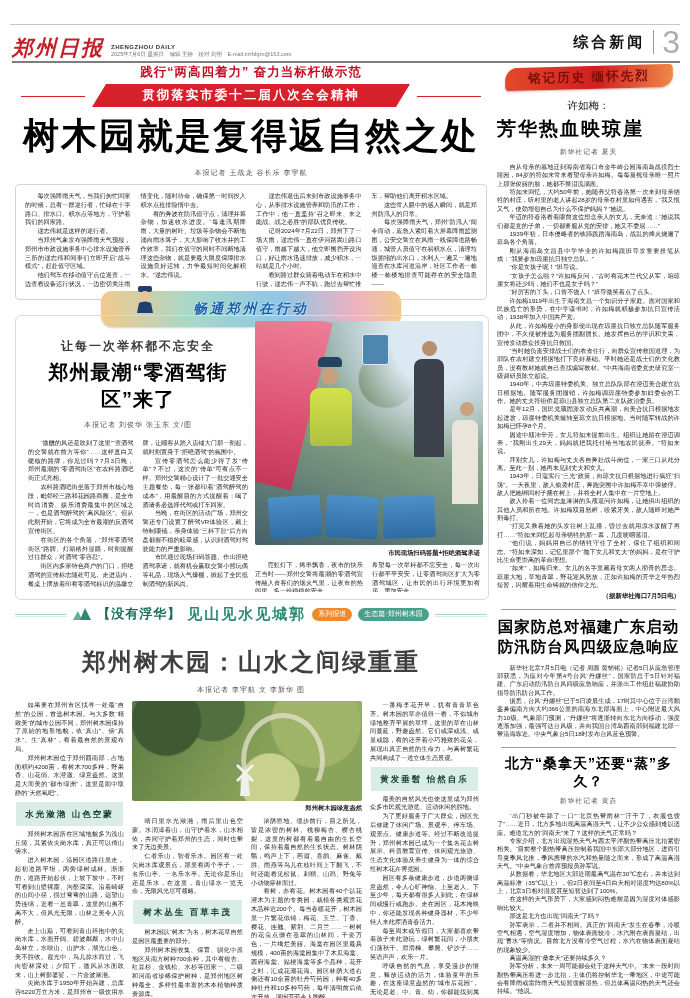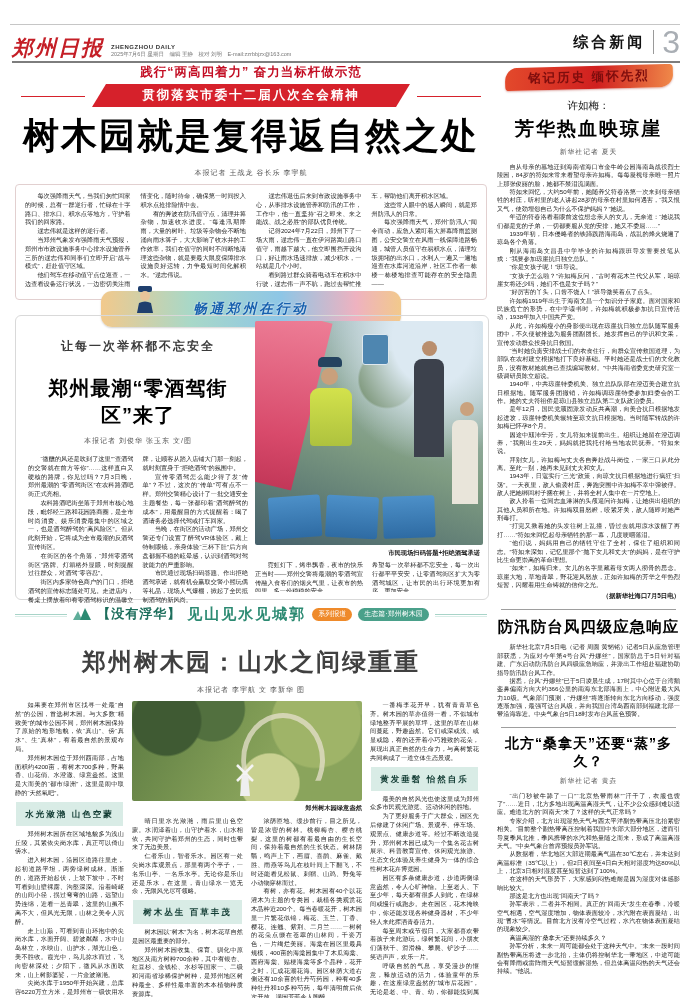--- a/index.html
+++ b/index.html
@@ -37,21 +37,21 @@
   .ribbon-wrap{position:absolute;left:15px;top:291px;width:472px;display:flex;justify-content:center;}
   .ribbon{position:relative;width:300px;height:36px;border-radius:11px;
           background:linear-gradient(90deg,#f2c98c,#a8d8c8 30%,#8ec6e6 60%,#eeb2c0 85%,#f2c98c);
           display:flex;align-items:center;justify-content:center;box-shadow:0 1px 2px rgba(0,0,0,.18);}
   .ribbon-label{font-size:13.5px;font-weight:900;font-style:italic;color:#1760ae;letter-spacing:3px;text-shadow:0 0 2px #fff;}
   .officer{position:absolute;left:34px;top:-6px;}
   
   .sec-dui{position:absolute;left:15px;top:315px;width:472px;height:283px;border:1px solid #d9d9d9;border-radius:6px;}
   .dui-left{position:absolute;left:12px;top:22px;width:220px;}
   .dui-kicker{font-size:12px;color:#3a3a3a;font-weight:600;text-align:center;letter-spacing:2px;}
-  .dui-headline{font-size:20px;font-weight:900;color:#000;text-align:center;letter-spacing:1px;margin-top:20px;}
+  .dui-headline{font-size:20px;font-weight:900;color:#000;text-align:center;letter-spacing:1px;margin-top:4px;}
   .dui-body{margin-top:9px;height:178px;overflow:hidden;column-count:2;column-gap:9px;
             font-size:6.2px;line-height:1.42;text-align:justify;color:#222;}
   .photoB{position:absolute;left:239px;top:5px;width:228px;height:224px;overflow:hidden;border-radius:2px;
     background:
       radial-gradient(ellipse at 78% 8%,#dce9f2 0 16%,transparent 42%),
       radial-gradient(circle at 58% 26%,#57764a 0 13%,transparent 14%),
       linear-gradient(200deg,#b9cdd8 0%,#9db6b0 25%,#7f9c82 55%,#5d7a74 80%,#46606b 100%);}
   .pB-banner{position:absolute;left:-26px;top:-10px;width:84px;height:172px;
     background:linear-gradient(175deg,#ee8098,#d84a6b 70%,#c23758);transform:rotate(14deg);}
   .pB-sign{position:absolute;left:47%;top:6%;width:25px;height:29px;background:#4e86b0;border-radius:3px;border:1px solid #dfe8ee;}
@@ -99,21 +99,21 @@
   .windmill{position:absolute;left:44%;bottom:4%;}
   .fw-caption{font-size:6.3px;font-weight:600;color:#222;text-align:right;margin-top:3px;}
   
   .right-col{position:absolute;left:497px;top:64px;width:183px;height:930px;overflow:hidden;}
   .martyr-banner{width:168px;height:23px;margin:2px auto 0;transform:rotate(-1.5deg);
      background:linear-gradient(95deg,#e34a2c 0%,#d01f1f 55%,#f08a4a 100%);
      border-radius:12px 4px 14px 4px/14px 4px 12px 4px;display:flex;align-items:center;justify-content:center;
      box-shadow:0 1px 2px rgba(160,30,20,.35);}
   .martyr-banner span{font-size:12.5px;font-weight:900;color:#7d0d0d;letter-spacing:2px;}
   .rc-kicker{font-size:10.5px;text-align:center;margin-top:10px;color:#111;}
-  .rc-headline{font-size:19px;font-weight:900;text-align:center;letter-spacing:2px;color:#000;margin-top:3px;}
+  .rc-headline{font-size:19px;font-weight:900;letter-spacing:2px;color:#000;margin-top:3px;}
   .rc-byline{font-size:6.8px;color:#555;text-align:center;letter-spacing:1px;margin-top:5px;}
   .rc-body{margin-top:6px;font-size:6.2px;line-height:1.35;text-align:justify;color:#222;}
   .sign{text-align:right;font-weight:bold;font-size:6.4px;margin-top:3px;color:#111;}
   .rc-hr{border:none;border-top:1px solid #9e9e9e;margin:8px 4px 7px;}
   .rc-headline2{font-size:15.5px;font-weight:900;text-align:center;letter-spacing:1px;line-height:1.3;color:#000;}
   .rc-headline3{font-size:14px;font-weight:900;text-align:center;letter-spacing:1px;color:#000;margin-top:2px;}
 </style>
 </head>
 <body>
 
@@ -306,20 +306,21 @@
         <p>敌人拎着一位同志血淋淋的头颅逼问许如梅，让她供出组织的其他人员和所在地。许如梅双目怒瞪，咬紧牙关，敌人随即对她严刑毒打。</p>
         <p>“打完又揪着她的头发往树上乱撞，昏过去就用凉水泼醒了再打……”符如来回忆起母亲牺牲的那一幕，几度哽咽落泪。</p>
         <p>“他们说，妈妈用自己的牺牲守住了全村，保住了组织和同志。”符如来深知，记忆里那个“抛下女儿和丈夫”的妈妈，是在守护比生命更崇高的革命理想。</p>
         <p>“如来”，如梅归来。女儿的名字里藏着母女两人彻骨的思念。琼崖大地，草地青翠，野花迎风怒放，正如许如梅的芳华之年热烈短暂，闪耀着用生命铸就的信仰之光。</p>
       </div>
     <div class="sign">（据新华社海口7月5日电）</div>
 
     <hr class="rc-hr">
 
     <div class="rc-headline2">
+      <div>国家防总对福建广东启动</div>
       <div>防汛防台风四级应急响应</div>
     </div>
     <div class="rc-body">
         <p>新华社北京7月5日电（记者 周圆 黄韬铭）记者5日从应急管理部获悉，为应对今年第4号台风“丹娜丝”，国家防总于5日针对福建、广东启动防汛防台风四级应急响应，并派出工作组赴福建协助指导防汛防台风工作。</p>
         <p>据悉，台风“丹娜丝”已于5日凌晨生成，17时其中心位于台湾鹅銮鼻偏南方向大约366公里的南海东北部海面上，中心附近最大风力10级。气象部门预测，“丹娜丝”将逐渐转向东北方向移动，强度逐渐加强，最强可达台风级，并向我国台湾岛西南部到福建北部一带沿海靠近。中央气象台5日18时发布台风蓝色预警。</p>
       </div>
 
     <hr class="rc-hr">
 
     <div class="rc-headline3">北方“桑拿天”还要“蒸”多久？</div>

